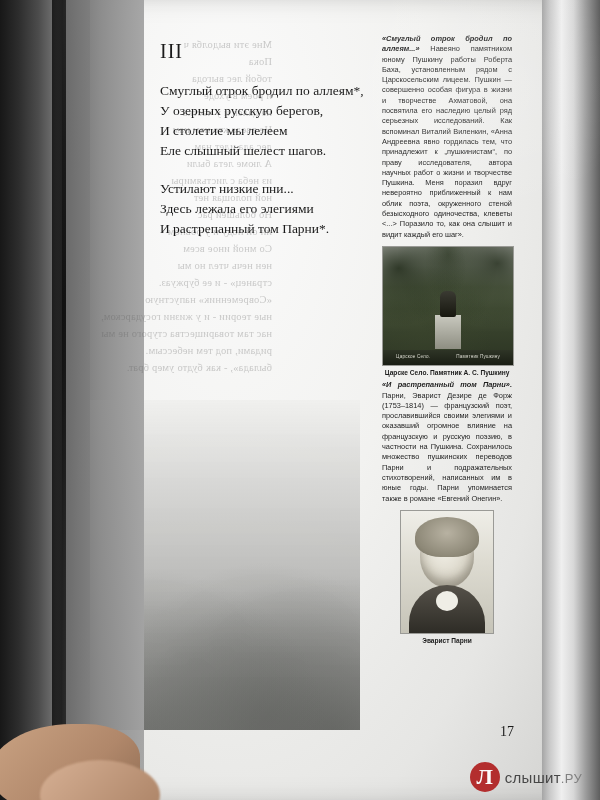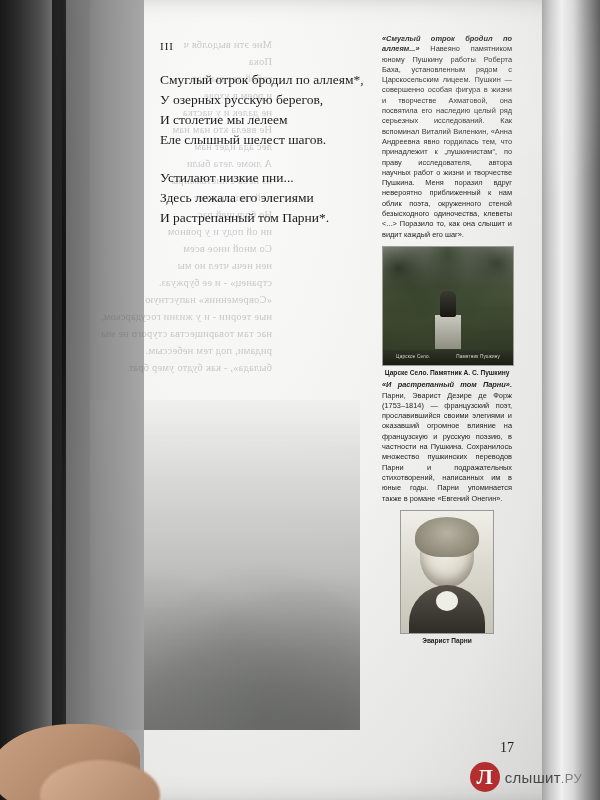--- a/index.html
+++ b/index.html
@@ -103,21 +103,21 @@
   .bleed div { white-space: nowrap; }
 
   
   .main-col {
     position: absolute;
     left: 160px; top: 40px;
     width: 210px;
     color: #1b1b1b;
   }
   .roman {
-    font-size: 11px;
+    font-size: 20px;
     letter-spacing: 1px;
     margin-bottom: 18px;
   }
   .stanza {
     font-size: 13.5px;
     line-height: 20px;
     margin-bottom: 18px;
   }
   .stanza div { white-space: nowrap; }
   .place-date {
@@ -231,21 +231,21 @@
     left: 50%; bottom: 22px;
     margin-left: -11px;
     width: 22px; height: 20px;
     border-radius: 50%;
     background: #efeee6;
   }
 
   
   .page-number {
     position: absolute;
-    right: 86px; bottom: 44px;
+    right: 86px; bottom: 60px;
     font-family: "Liberation Serif", serif;
     font-size: 14px;
     color: #1a1a1a;
   }
 
   
   .watermark {
     position: absolute;
     right: 18px; bottom: 8px;
     display: flex;

